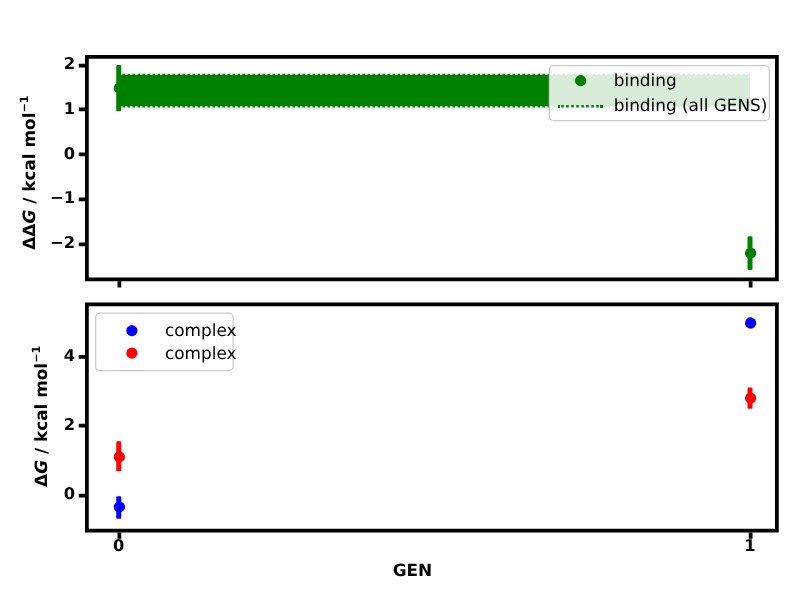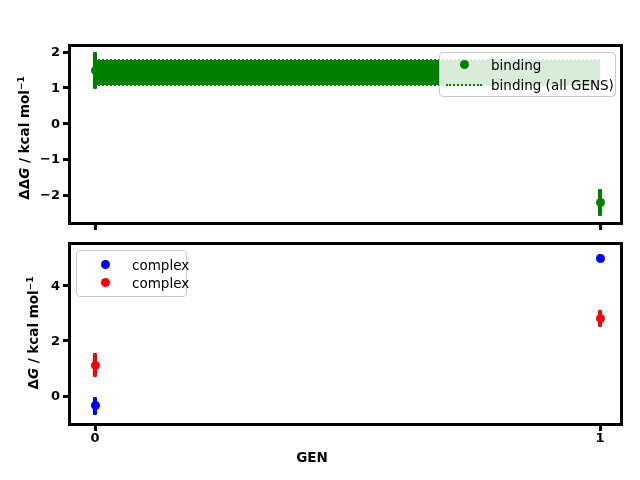--- a/index.html
+++ b/index.html
@@ -43,21 +43,21 @@
 
   <div class="plot-frame" style="left:68px;top:242px;width:555px;height:184px;"></div>
 
   <div class="ylabel-anchor" style="left:24px;top:138px;">
     <span class="ylabel-text"><span>ΔΔ</span><span class="ital">G</span><span> / kcal mol</span><sup>−1</sup></span>
   </div>
   <div class="ylabel-anchor" style="left:33px;top:333px;">
     <span class="ylabel-text"><span>Δ</span><span class="ital">G</span><span> / kcal mol</span><sup>−1</sup></span>
   </div>
 
-  <div class="axis-label-x" style="left:272px;top:449px;width:80px;text-align:center;">GEN</div>
+  <div class="axis-label-x" style="left:290px;top:449px;width:80px;text-align:center;">GEN</div>
 
   <div id="dynamic-layer">
       <div class="tick-mark-y" style="left: 63px; top: 50.5px;"></div>
       <div class="tick-label-y" style="left: 18px; top: 44px;">2</div>
       <div class="tick-mark-y" style="left: 63px; top: 86.25px;"></div>
       <div class="tick-label-y" style="left: 18px; top: 79.75px;">1</div>
       <div class="tick-mark-y" style="left: 63px; top: 122px;"></div>
       <div class="tick-label-y" style="left: 18px; top: 115.5px;">0</div>
       <div class="tick-mark-y" style="left: 63px; top: 157.75px;"></div>
       <div class="tick-label-y" style="left: 18px; top: 151.25px;">−1</div>

